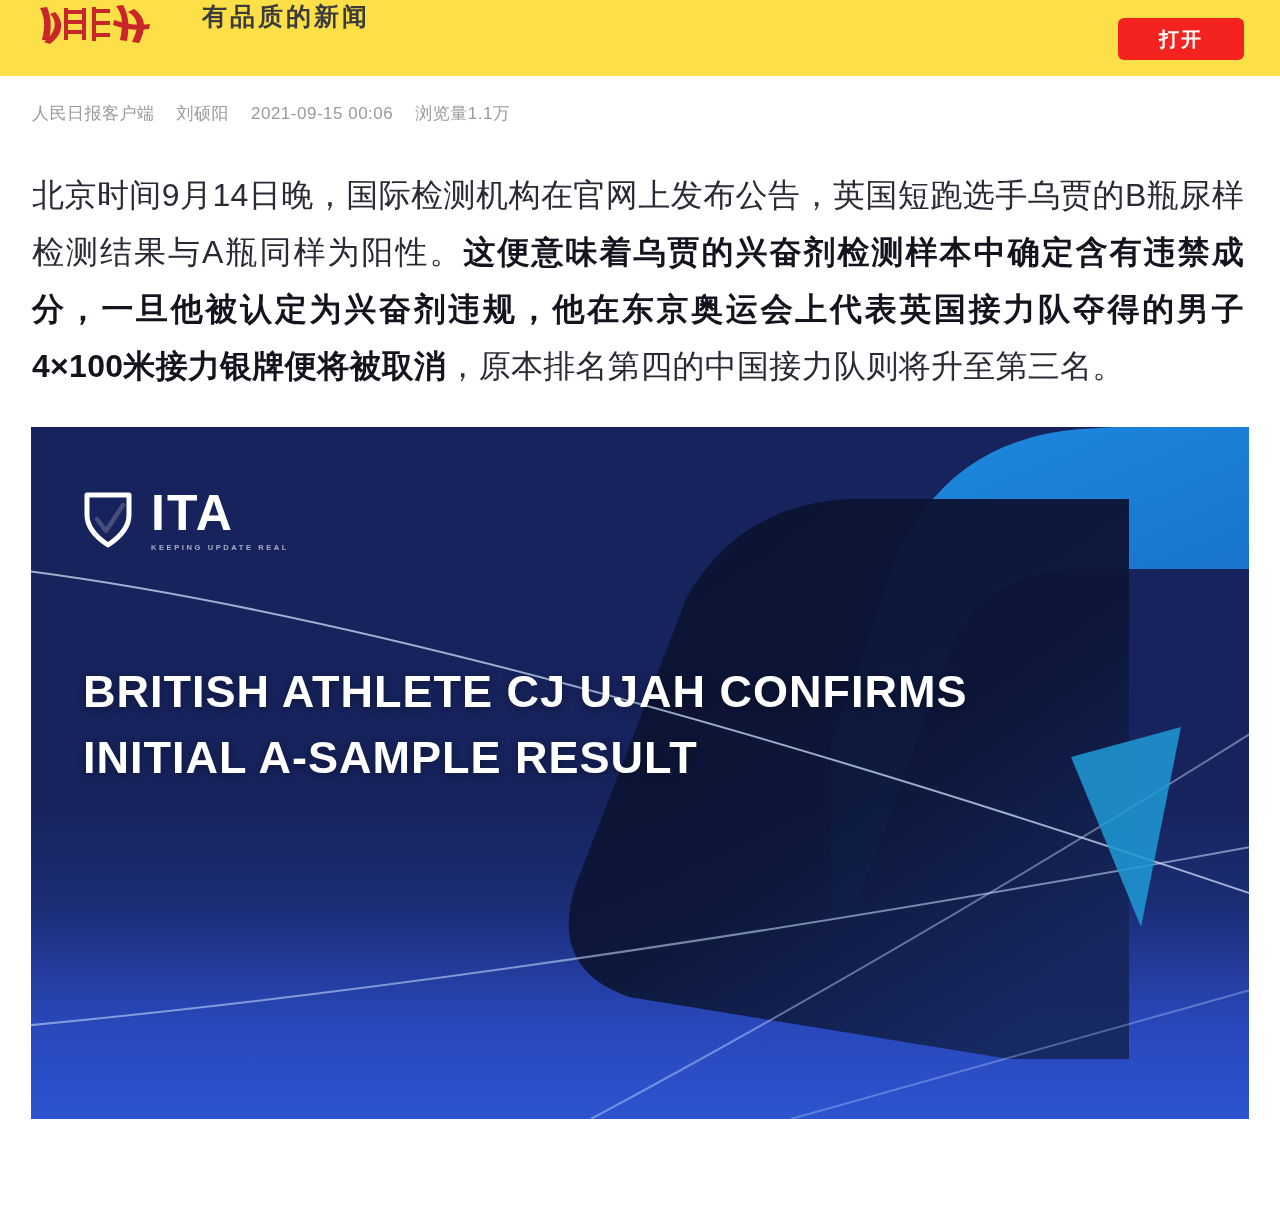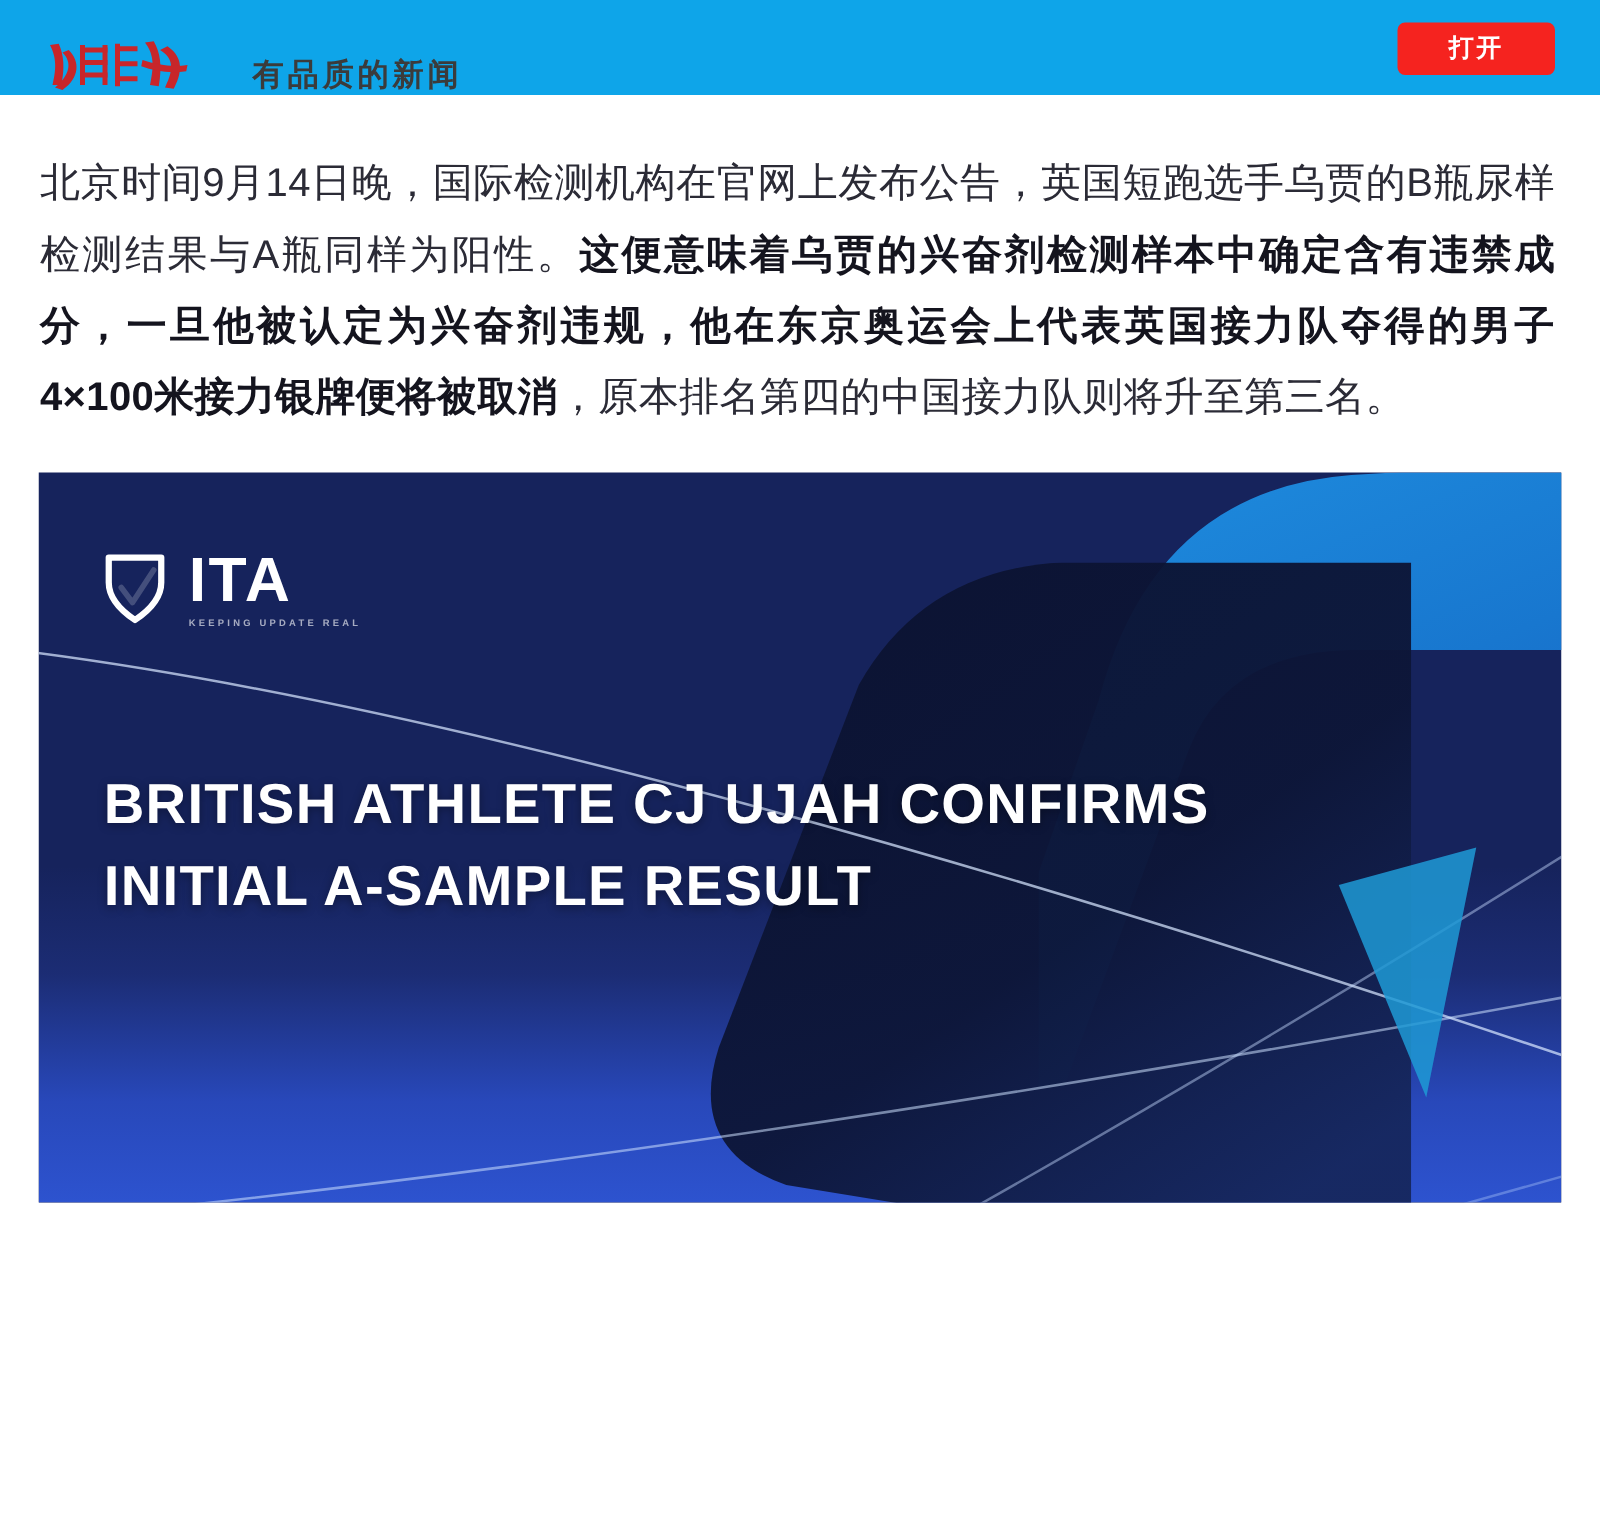--- a/index.html
+++ b/index.html
@@ -13,25 +13,25 @@
     font-family: "Liberation Sans", "DejaVu Sans", sans-serif;
     color: #222;
     overflow: hidden;
     position: relative;
   }
 
   
   .site-header {
     height: 76px;
     display: flex;
-    align-items: flex-end;
+    align-items: flex-start;
     padding: 0 28px 0 30px;
     box-sizing: border-box;
     position: relative;
-    background: #0ea5e9;
+    background: #fde047;
   }
   .brand-logo {
     width: 128px;
     height: 48px;
     position: relative;
     flex: 0 0 auto;
     display: flex;
     align-items: center;
   }
   .brand-logo svg { display:block; }
@@ -100,21 +100,21 @@
 
   
   .banner-wrap {
     margin: 24px 0 0 0;
     padding: 0 31px 0 31px;
     box-sizing: border-box;
   }
   .banner {
     position: relative;
     width: 1218px;
-    height: 584px;
+    height: 692px;
     overflow: hidden;
     background: #16235c;
   }
   .bnr-base {
     position: absolute; inset: 0;
     background:
       radial-gradient(120% 90% at 18% 115%, #3558d8 0%, #25409f 30%, #1b2a६e 55%, rgba(20,32,84,0) 78%),
       linear-gradient(160deg, #1b2a66 0%, #19275f 38%, #1d2f74 62%, #2847b4 88%, #3a63d6 100%);
   }
   .bnr-bottomglow {
@@ -198,20 +198,26 @@
   </div>
 
   <div class="brand-slogan">有品质的新闻</div>
 
   <button class="open-btn">打开</button>
 </div>
 
 <div class="article">
 
 
+  <div class="article-meta">
+    <span>人民日报客户端</span>
+    <span>刘硕阳</span>
+    <span>2021-09-15 00:06</span>
+    <span>浏览量1.1万</span>
+  </div>
 
   <p class="article-body"><span>北京时间9月14日晚，国际检测机构在官网上发布公告，英国短跑选手乌贾的B瓶尿样检测结果与A瓶同样为阳性。</span><b>这便意味着乌贾的兴奋剂检测样本中确定含有违禁成分，一旦他被认定为兴奋剂违规，他在东京奥运会上代表英国接力队夺得的男子4×100米接力银牌便将被取消</b><span>，原本排名第四的中国接力队则将升至第三名。</span></p>
 </div>
 
 <div class="banner-wrap">
   <div class="banner">
 
     <div class="bnr-base"></div>
     <div class="bnr-bottomglow"></div>
 

